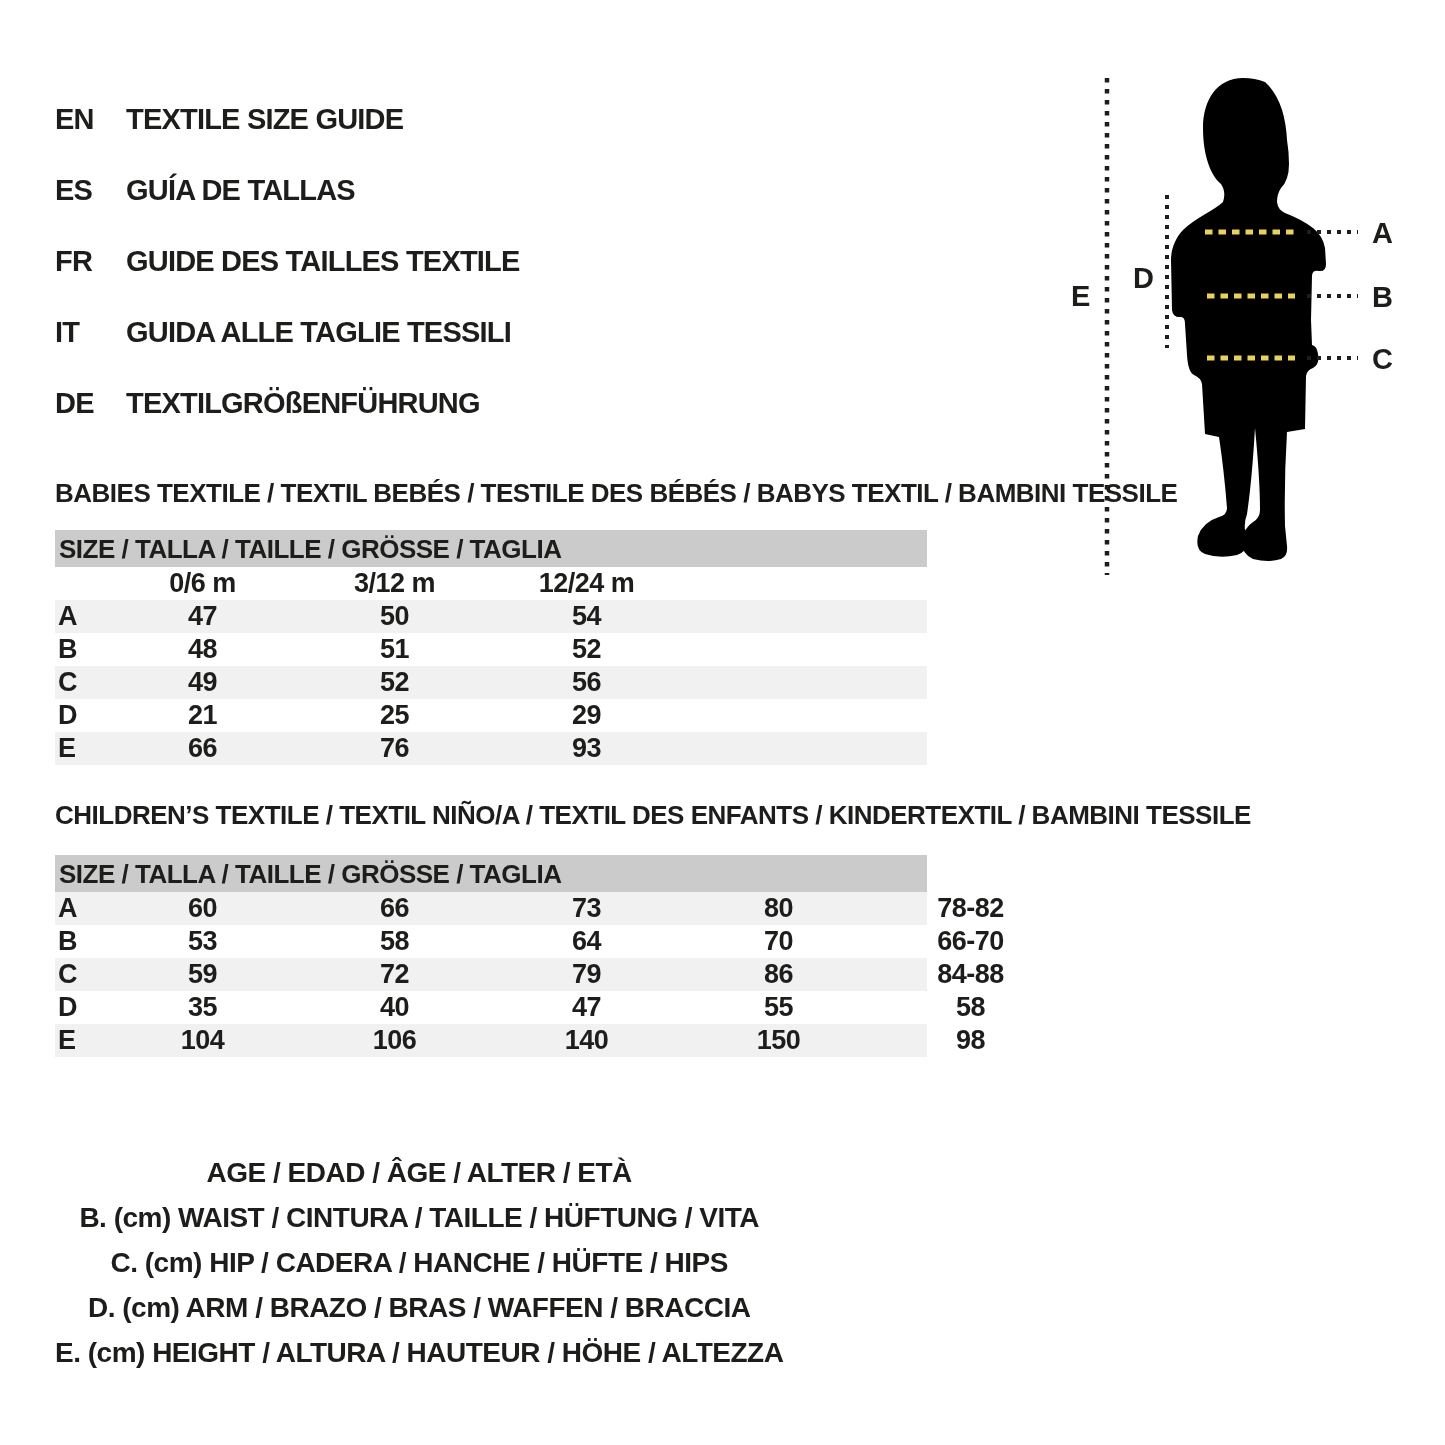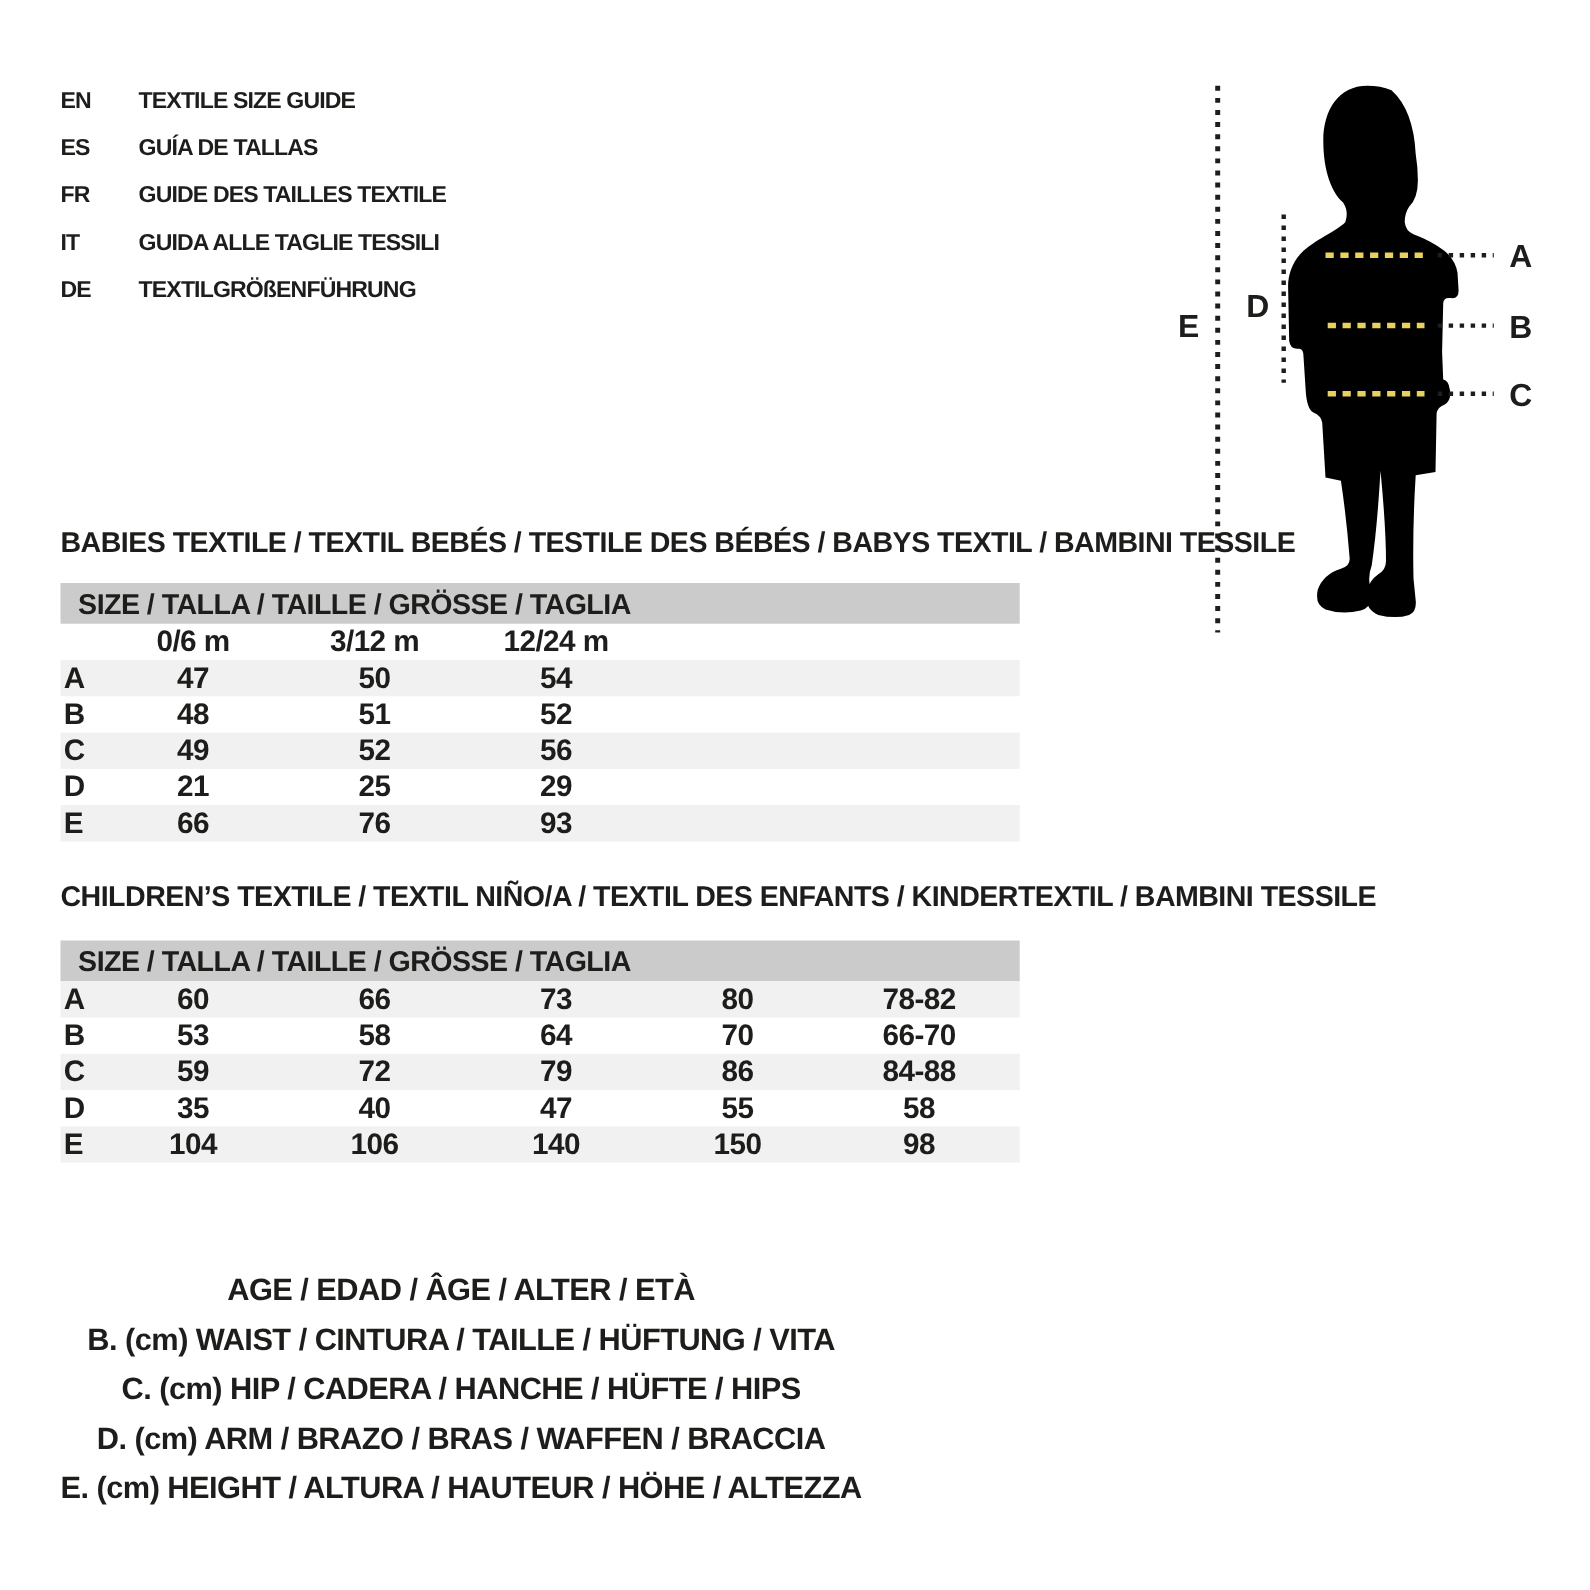--- a/index.html
+++ b/index.html
@@ -3,33 +3,33 @@
 <meta charset="utf-8">
 <style>
   html,body{margin:0;padding:0;}
   body{
     width:1445px;height:1445px;background:#ffffff;position:relative;
     font-family:"Liberation Sans", sans-serif;color:#1d1d1b;overflow:hidden;
   }
   
   .langs{position:absolute;left:55px;top:70px;}
   .lang-row{display:flex;height:43px;align-items:center;
-    font-size:21px;font-weight:700;letter-spacing:-0.8px;}
+    font-size:29px;font-weight:700;letter-spacing:-0.8px;margin-top:28px;}
   .lang-code{width:71px;flex:0 0 71px;}
   
   .figure{position:absolute;left:1055px;top:60px;width:390px;height:540px;}
   .figure svg{display:block;width:390px;height:540px;}
   .fig-label{font-family:"Liberation Sans",sans-serif;font-size:29px;font-weight:700;fill:#1d1d1b;}
   
   .section-title{position:absolute;left:55px;font-size:26px;font-weight:700;letter-spacing:-0.5px;white-space:nowrap;}
   
   .size-table{position:absolute;left:55px;width:872px;}
-  .size-bar{background:#cbcbcb;height:37px;line-height:38px;padding-left:16px;box-sizing:border-box;
+  .size-bar{background:#cbcbcb;height:37px;line-height:38px;padding-left:4px;box-sizing:border-box;
     font-size:26px;font-weight:700;letter-spacing:-0.5px;}
-  .trow{display:flex;height:33px;align-items:center;font-size:27px;font-weight:700;letter-spacing:-0.5px;}
+  .trow{display:flex;height:33px;align-items:center;font-size:27px;font-weight:700;letter-spacing:-0.5px;gap:27px;}
   .trow.shade{background:#f1f1f1;}
   .c-label{flex:0 0 38px;padding-left:3px;box-sizing:border-box;}
   .c-val{flex:0 0 165px;text-align:center;}
   .c-fill{flex:1 1 auto;}
   
   .legend{position:absolute;left:55px;top:1150px;text-align:center;}
   .legend-line{height:45px;line-height:45px;font-size:28px;font-weight:700;letter-spacing:-0.5px;white-space:nowrap;}
 </style>
 </head>
 <body>

